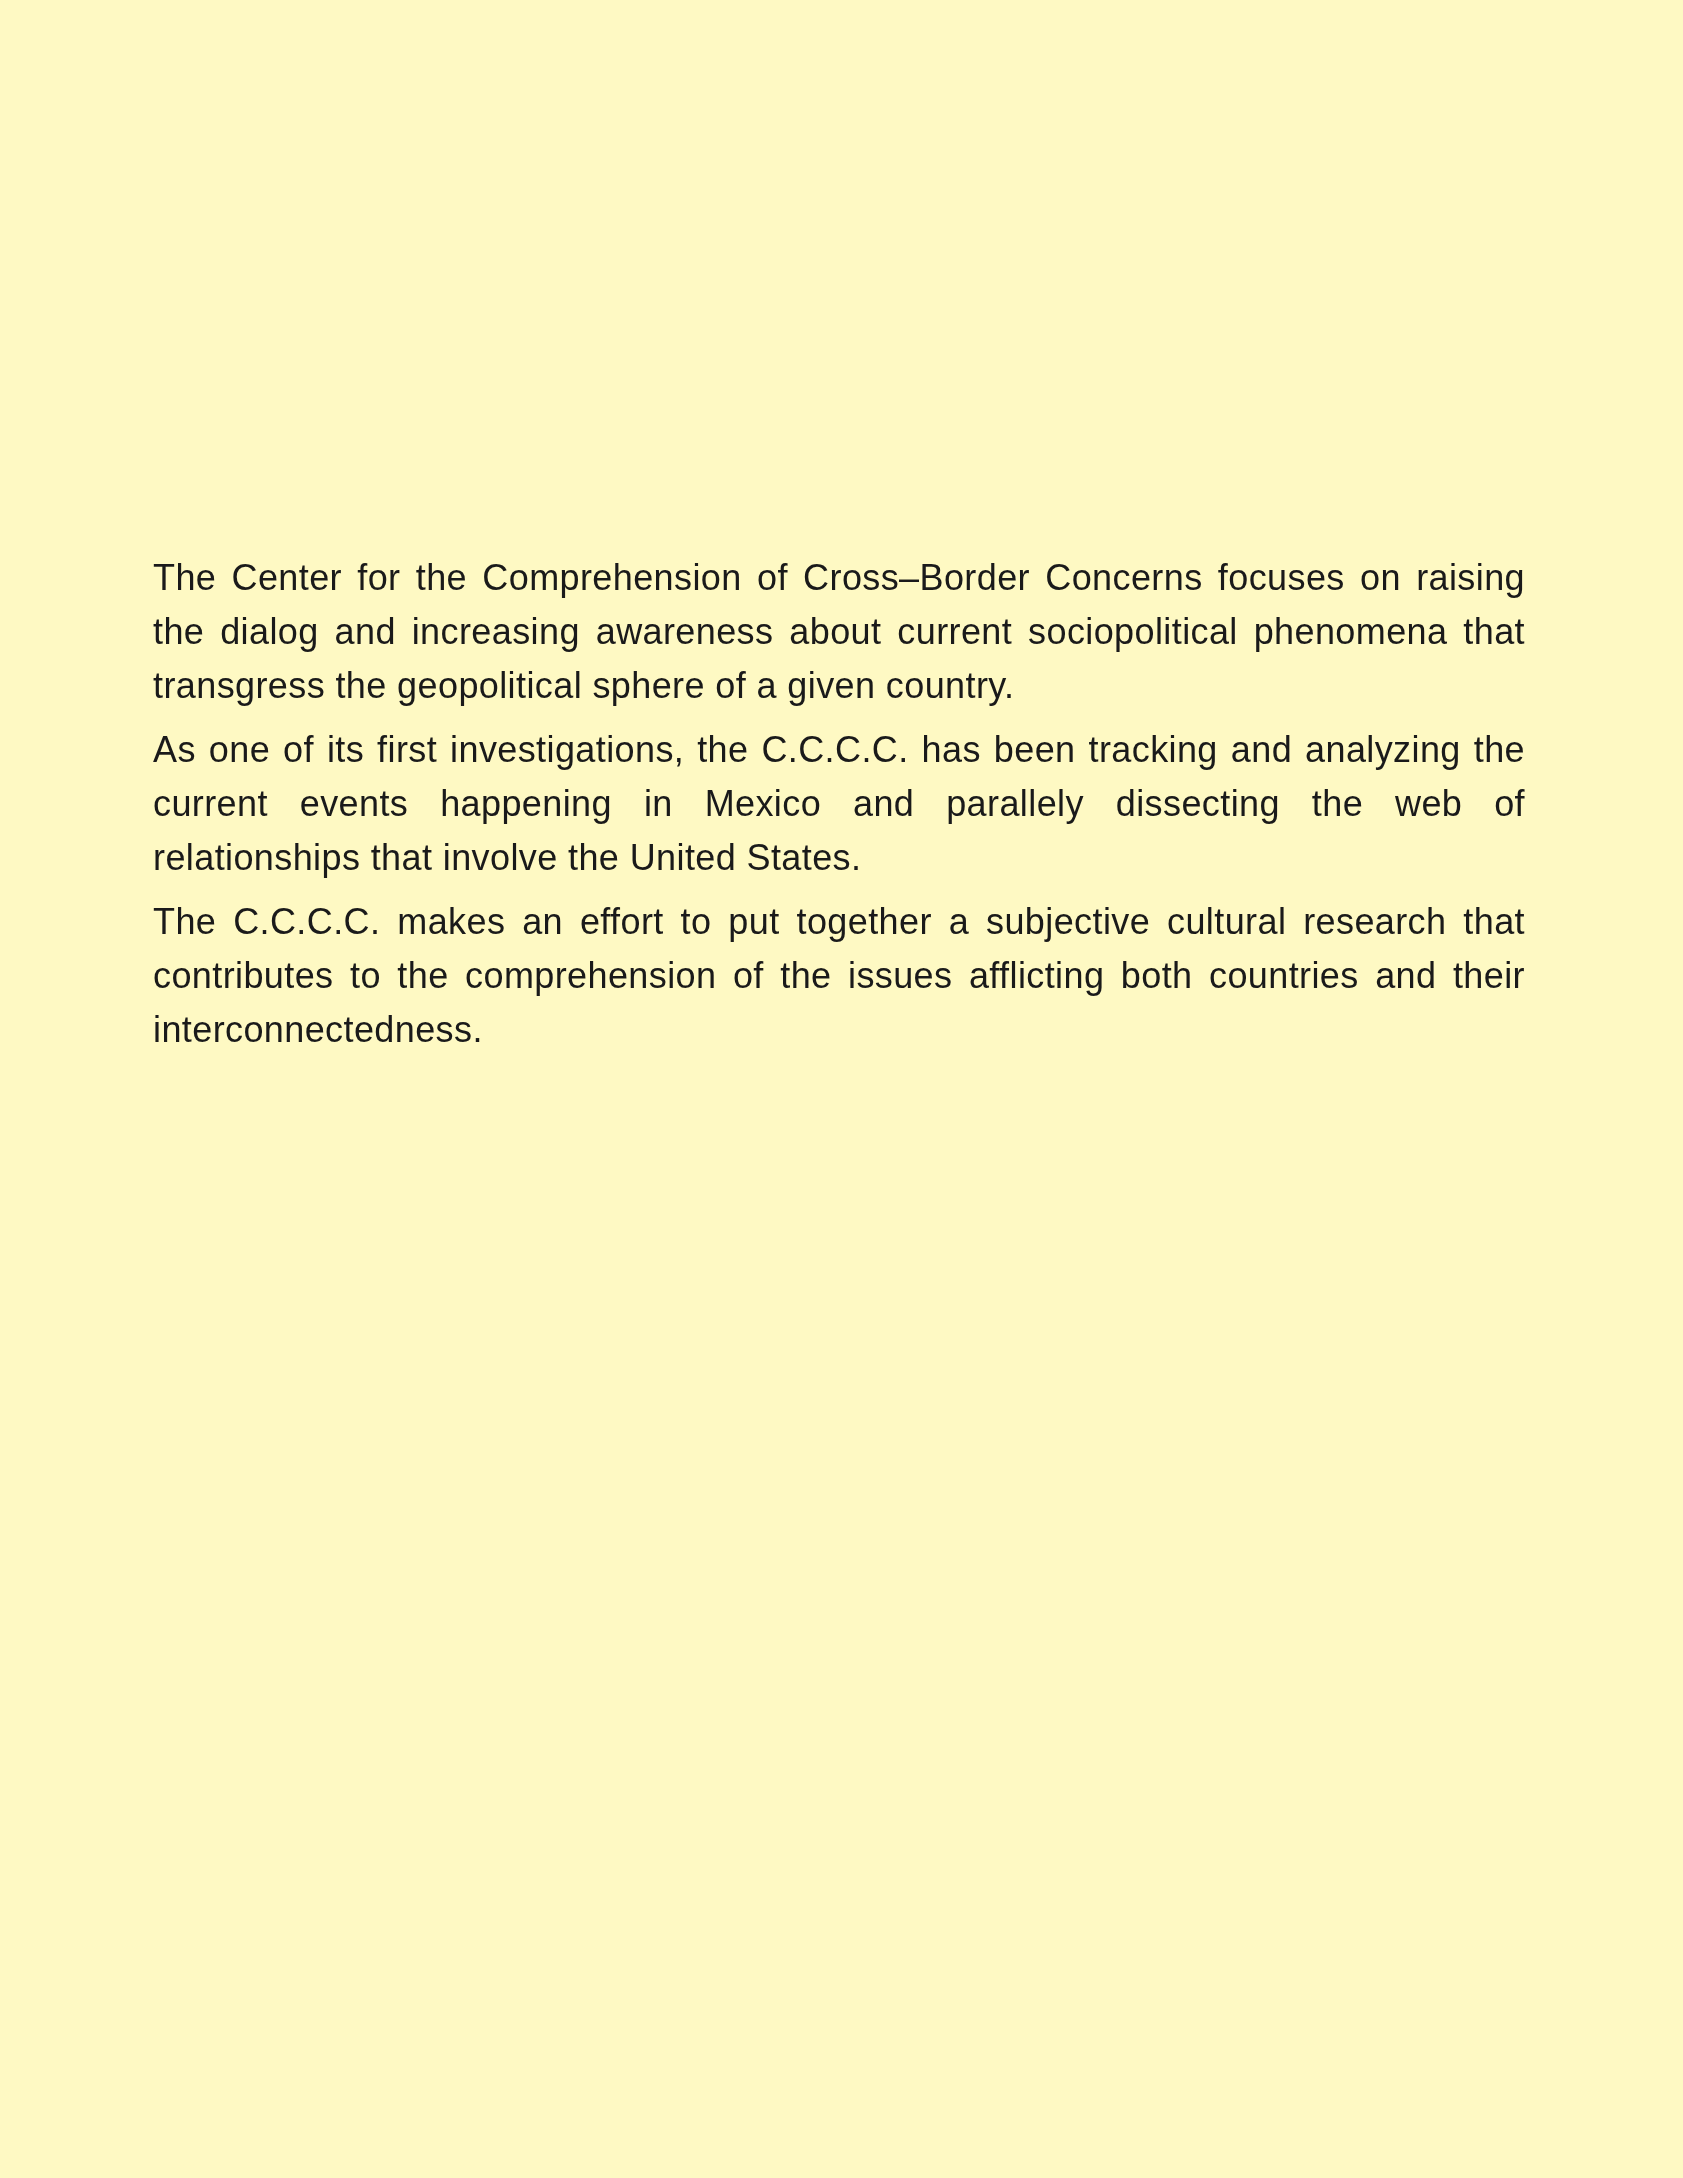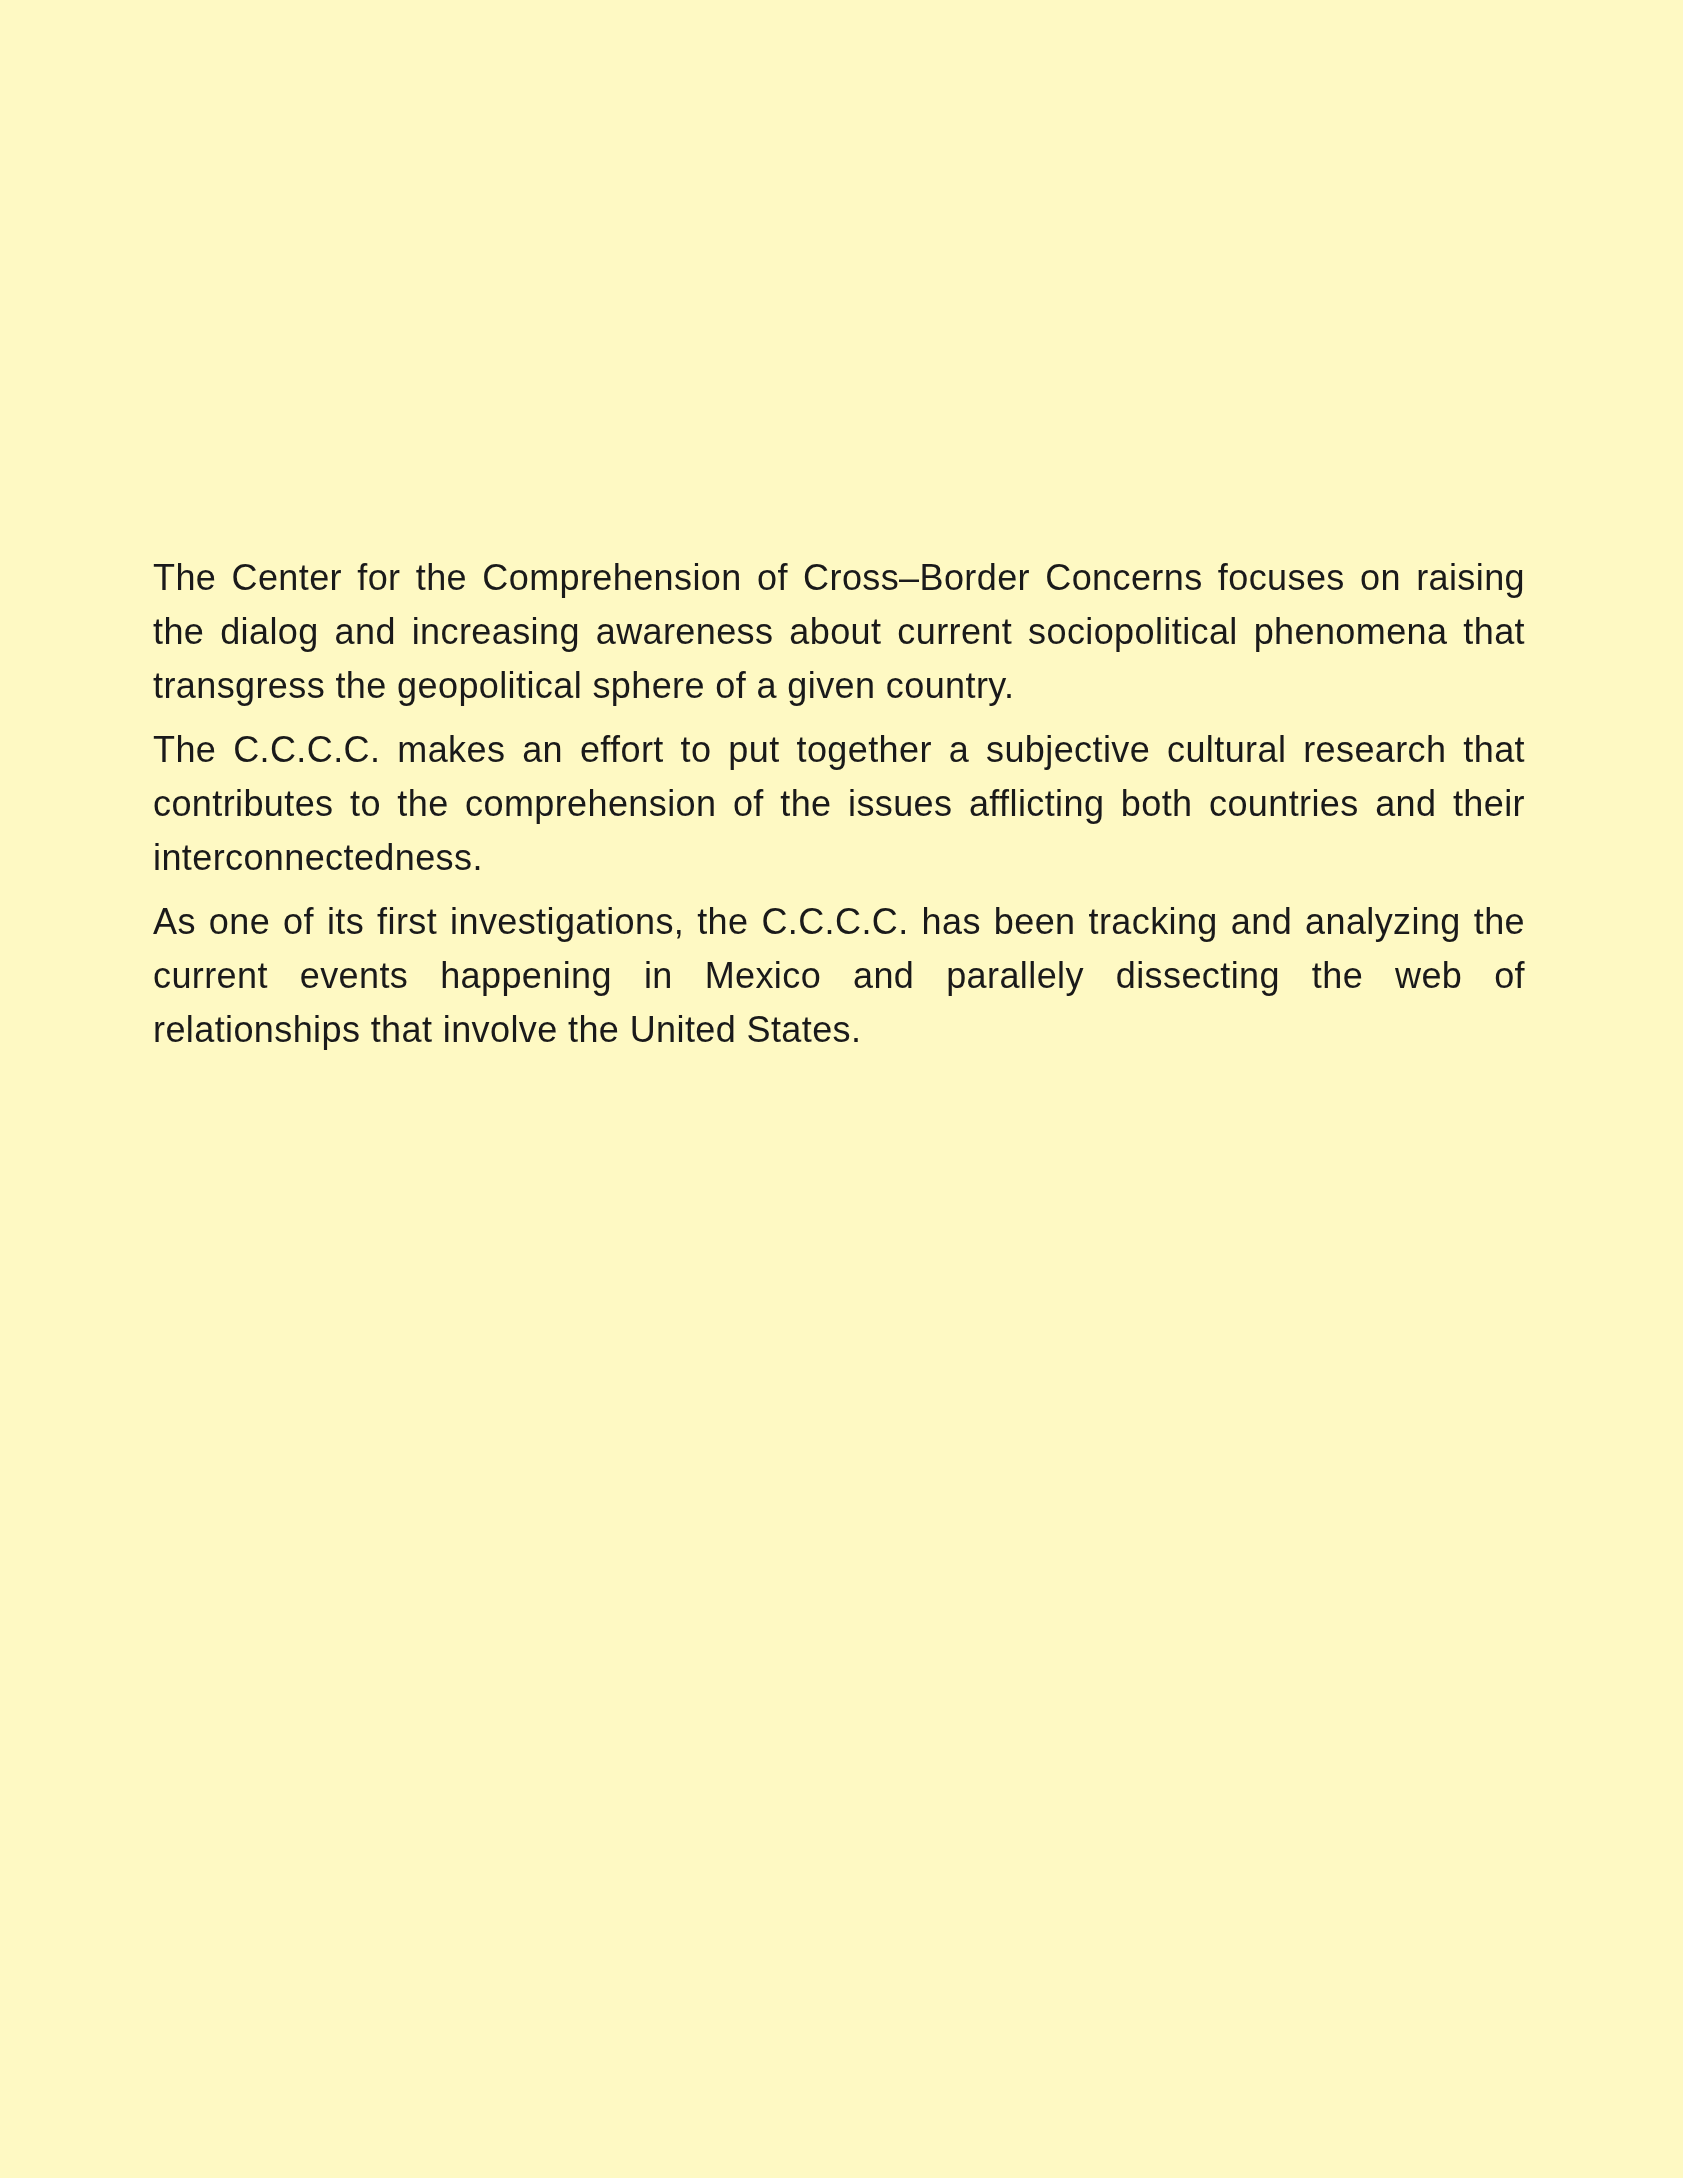--- a/index.html
+++ b/index.html
@@ -31,17 +31,17 @@
     text-align: justify;
     text-justify: inter-word;
   }
 </style>
 </head>
 <body>
 
 <div class="page">
   <div class="text-block">
     <p>The Center for the Comprehension of Cross–Border Concerns focuses on raising the dialog and increasing awareness about current sociopolitical phenomena that transgress the geopolitical sphere of a given country.</p>
+    <p>As one of its first investigations, the C.C.C.C. has been tracking and analyzing the current events happening in Mexico and parallely dissecting the web of relationships that involve the United States.</p>
     <p>The C.C.C.C. makes an effort to put together a subjective cultural research that contributes to the comprehension of the issues afflicting both countries and their interconnectedness.</p>
-    <p>As one of its first investigations, the C.C.C.C. has been tracking and analyzing the current events happening in Mexico and parallely dissecting the web of relationships that involve the United States.</p>
   </div>
 </div>
 
 
 </body></html>

